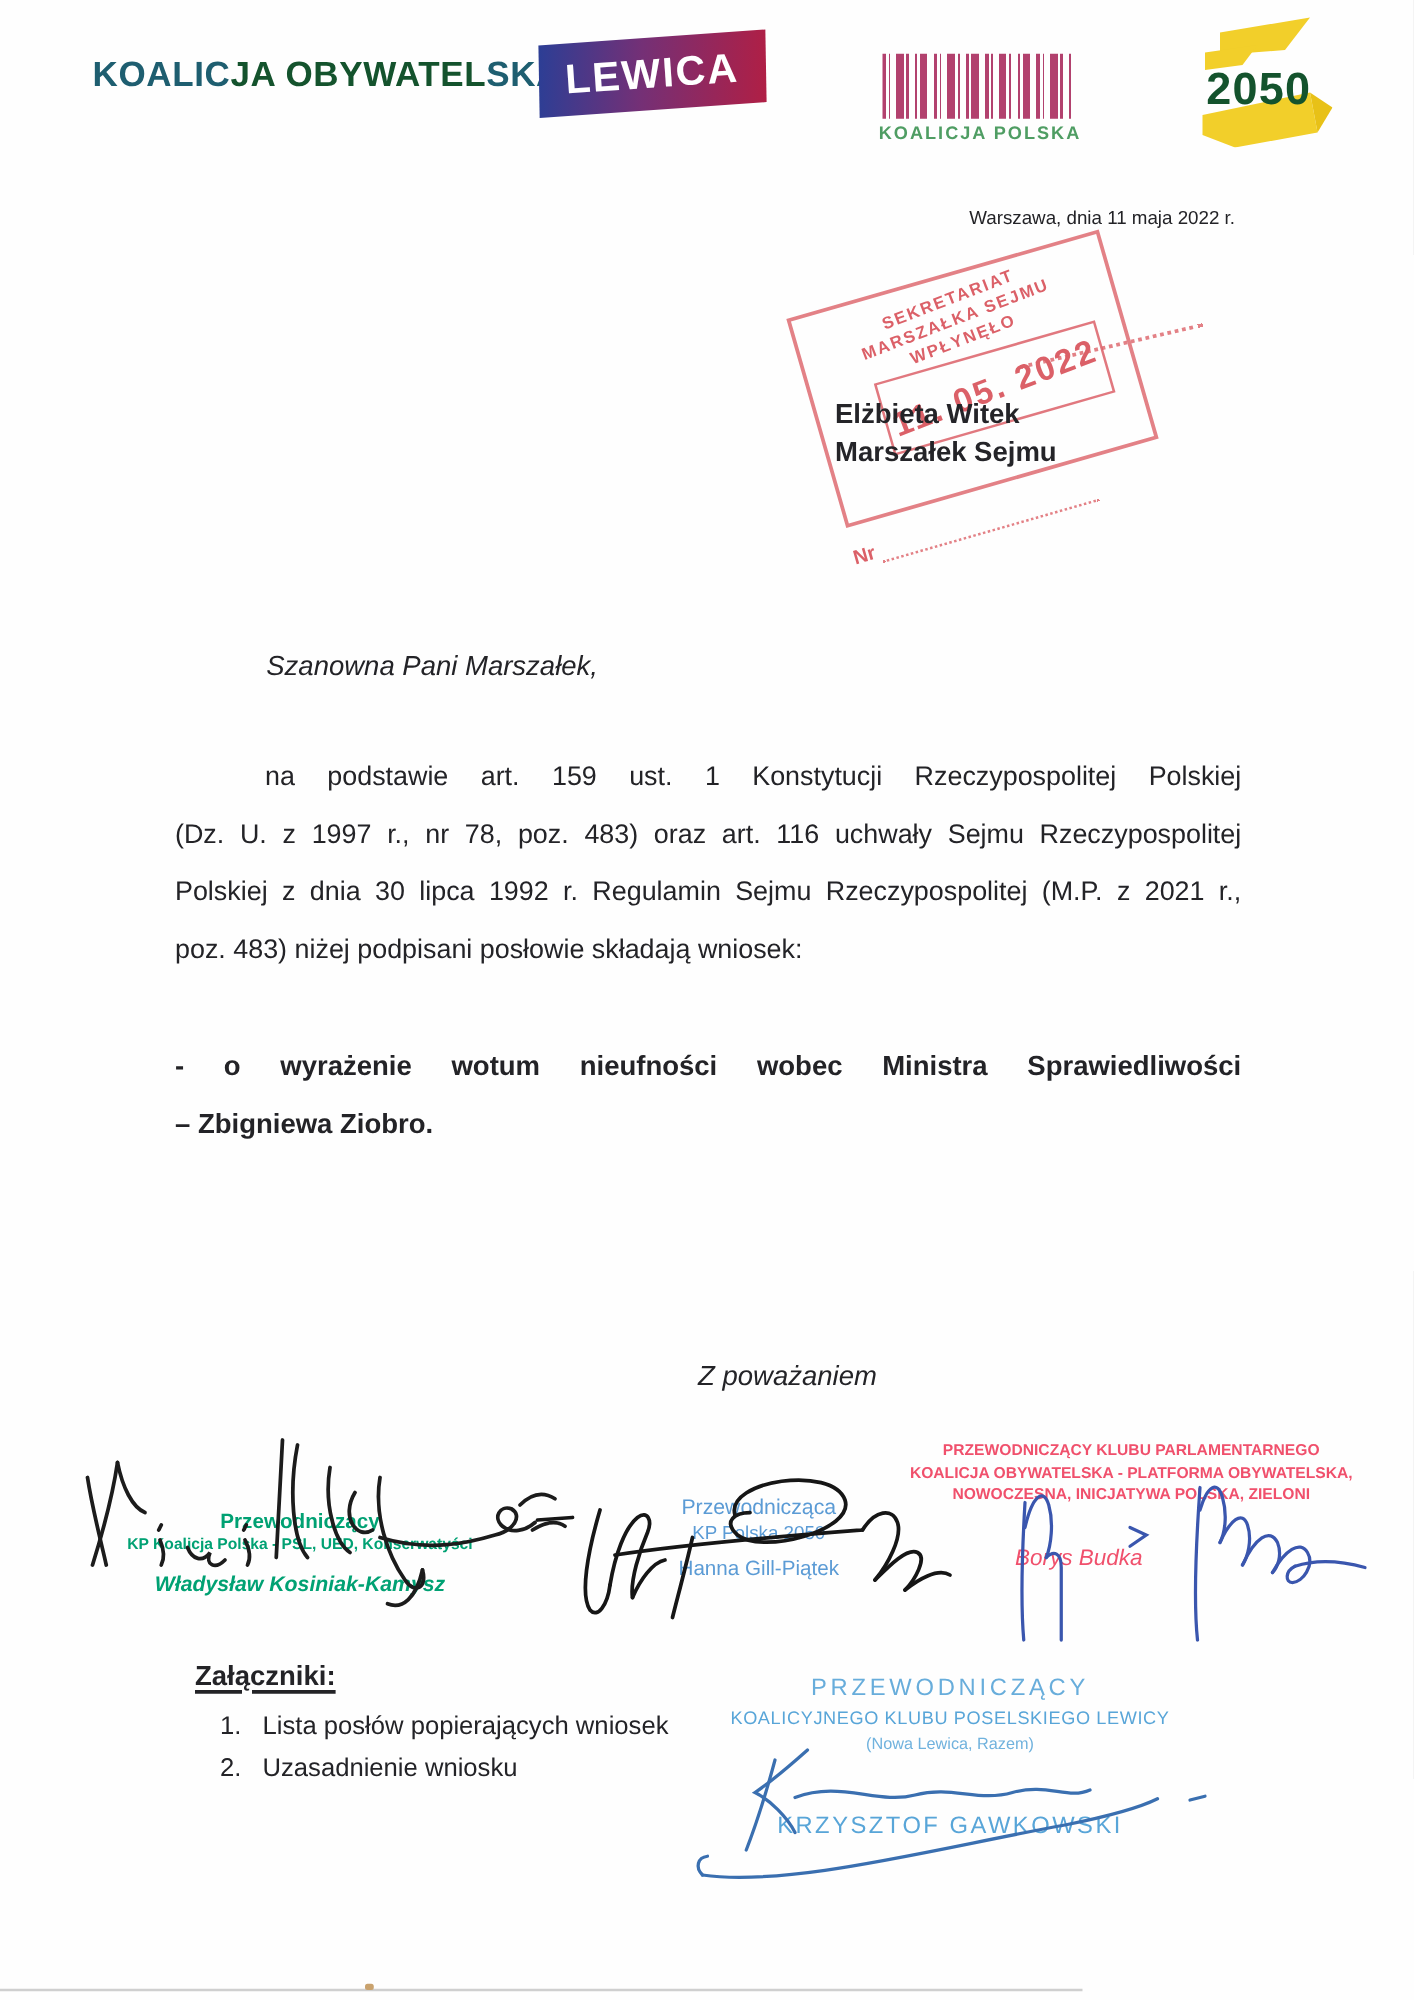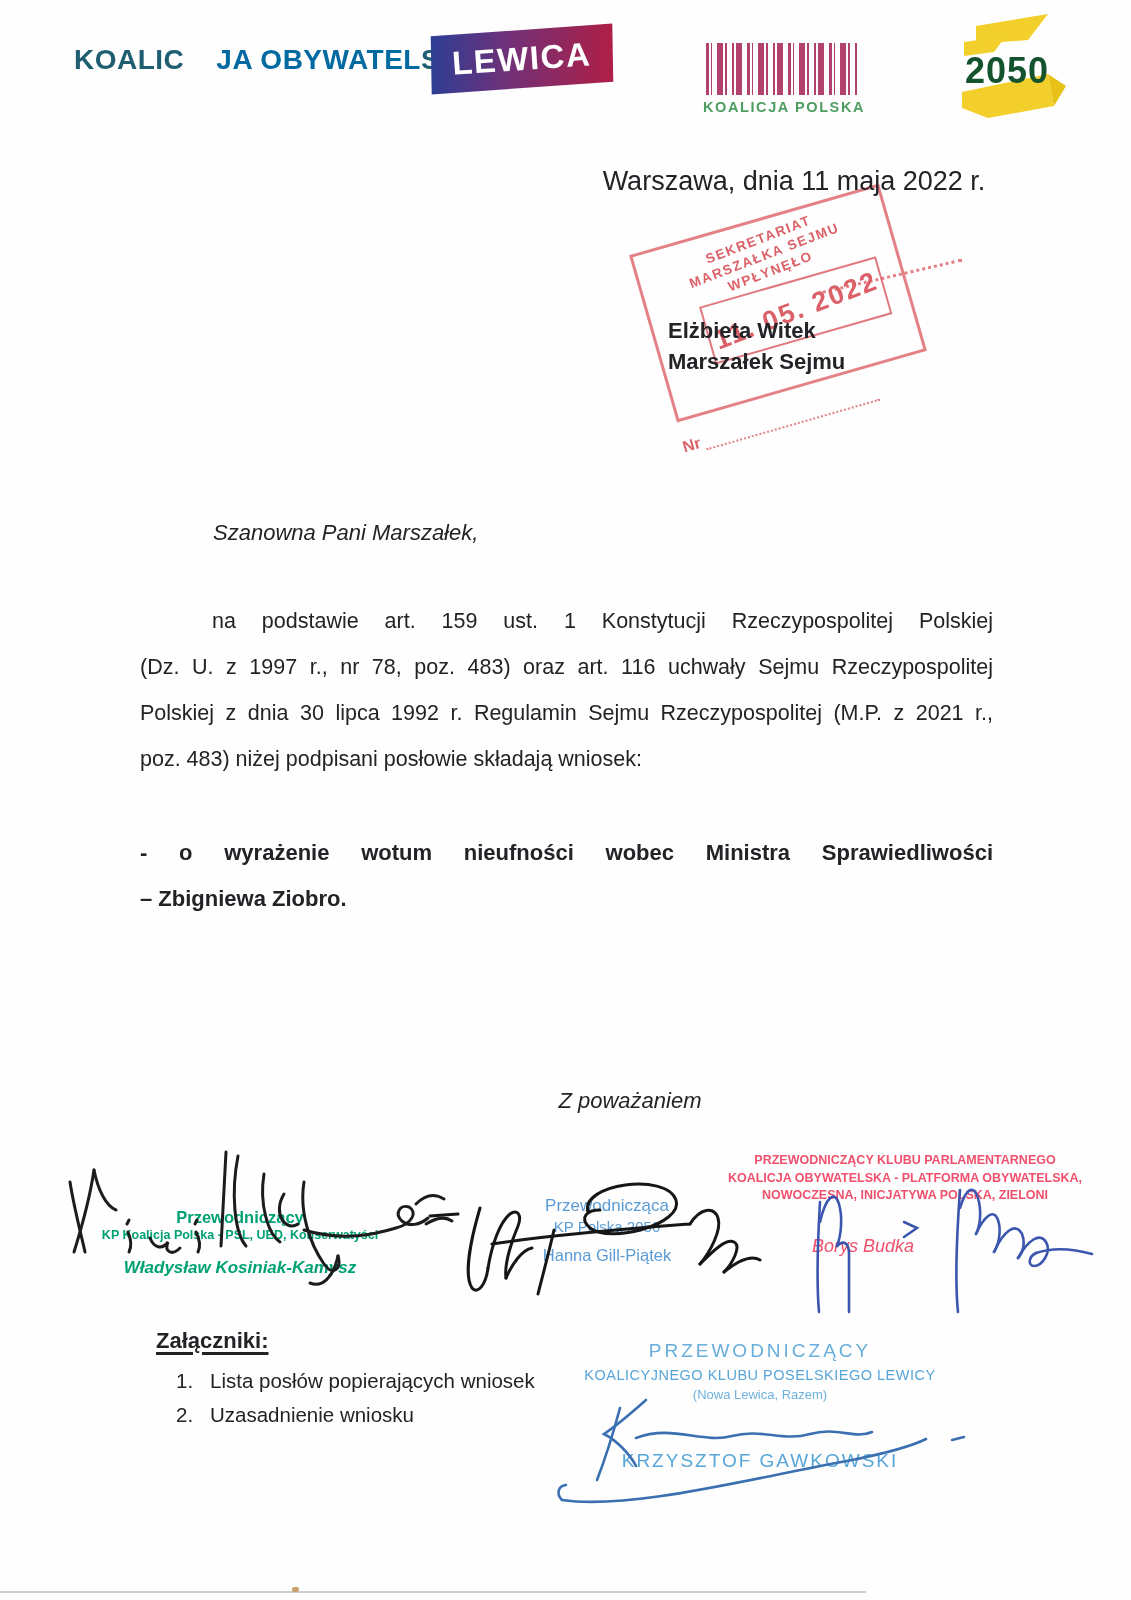--- a/index.html
+++ b/index.html
@@ -1,40 +1,40 @@
 <!DOCTYPE html>
 <html lang="pl"><head>
 <meta charset="utf-8">
 <style>
   html,body{margin:0;padding:0;background:#e8e8e8;}
   .page{position:relative;width:1131px;height:1600px;margin:0 auto;background:#fefefe;
         overflow:hidden;font-family:"Liberation Sans",sans-serif;color:#232327;}
 
   
   .ko-logo{position:absolute;left:74px;top:44px;font-size:28px;font-weight:800;letter-spacing:.5px;white-space:nowrap;}
-  .ko-teal{color:#1e5e70;} .ko-pink{color:#0369a1;margin-left:32px;}
+  .ko-teal{color:#1e5e70;} .ko-pink{color:#14532d;}
   .lewica{position:absolute;left:431px;top:30px;width:182px;height:58px;
           background:linear-gradient(93deg,#2c3e95 0%,#743076 45%,#b01f45 100%);
           transform:rotate(-4deg) skewX(-3deg);display:flex;align-items:center;justify-content:center;
           box-shadow:0 0 0 1px rgba(255,255,255,.0);}
   .lewica span{color:#fff;font-size:33px;font-weight:800;letter-spacing:1.5px;transform:skewX(3deg);}
   .kp-wrap{position:absolute;left:703px;top:43px;width:158px;text-align:center;}
   .barcode{height:52px;width:152px;margin:0 auto;
      background:repeating-linear-gradient(90deg,
        #b2416e 0 3px,transparent 3px 5px,#b2416e 5px 6px,transparent 6px 11px,
        #b2416e 11px 17px,transparent 17px 19px,#b2416e 19px 21px,transparent 21px 26px,
        #b2416e 26px 28px,transparent 28px 30px,#b2416e 30px 36px,transparent 36px 41px);}
   .kp-label{margin-top:4px;font-size:14.5px;font-weight:700;color:#4f9d63;letter-spacing:1.6px;white-space:nowrap;}
   .p2050{position:absolute;left:948px;top:12px;width:118px;height:106px;}
   .p2050 svg{position:absolute;left:0;top:0;}
   .p2050-text{position:absolute;left:8px;top:38px;width:102px;text-align:center;
               font-size:36px;font-weight:800;color:#14532d;letter-spacing:1px;}
 
   
-  .date-line{position:absolute;left:600px;top:166px;width:388px;text-align:center;font-size:27px;z-index:2;}
+  .date-line{position:absolute;left:600px;top:166px;width:388px;text-align:right;font-size:15px;z-index:2;}
   .stamp{position:absolute;left:648px;top:216px;width:254px;height:168px;
          border:3px solid rgba(216,80,88,.8);transform:rotate(-16deg);color:#d85058;
          opacity:.9;z-index:1;}
   .stamp-head{margin-top:9px;text-align:center;font-weight:700;font-size:13.5px;line-height:17px;
               letter-spacing:1.6px;transform:rotate(-5deg);}
   .stamp-datebox{margin:6px 8px 0 50px;width:180px;height:56px;border:2.5px solid rgba(216,80,88,.85);
                  display:flex;align-items:center;justify-content:center;}
   .stamp-date{font-size:27px;font-weight:600;letter-spacing:2px;transform:rotate(-5deg);white-space:nowrap;}
   .stamp-dots-right{position:absolute;right:-62px;top:88px;width:150px;
                     border-bottom:3px dotted rgba(216,80,88,.8);transform:rotate(3deg);}

